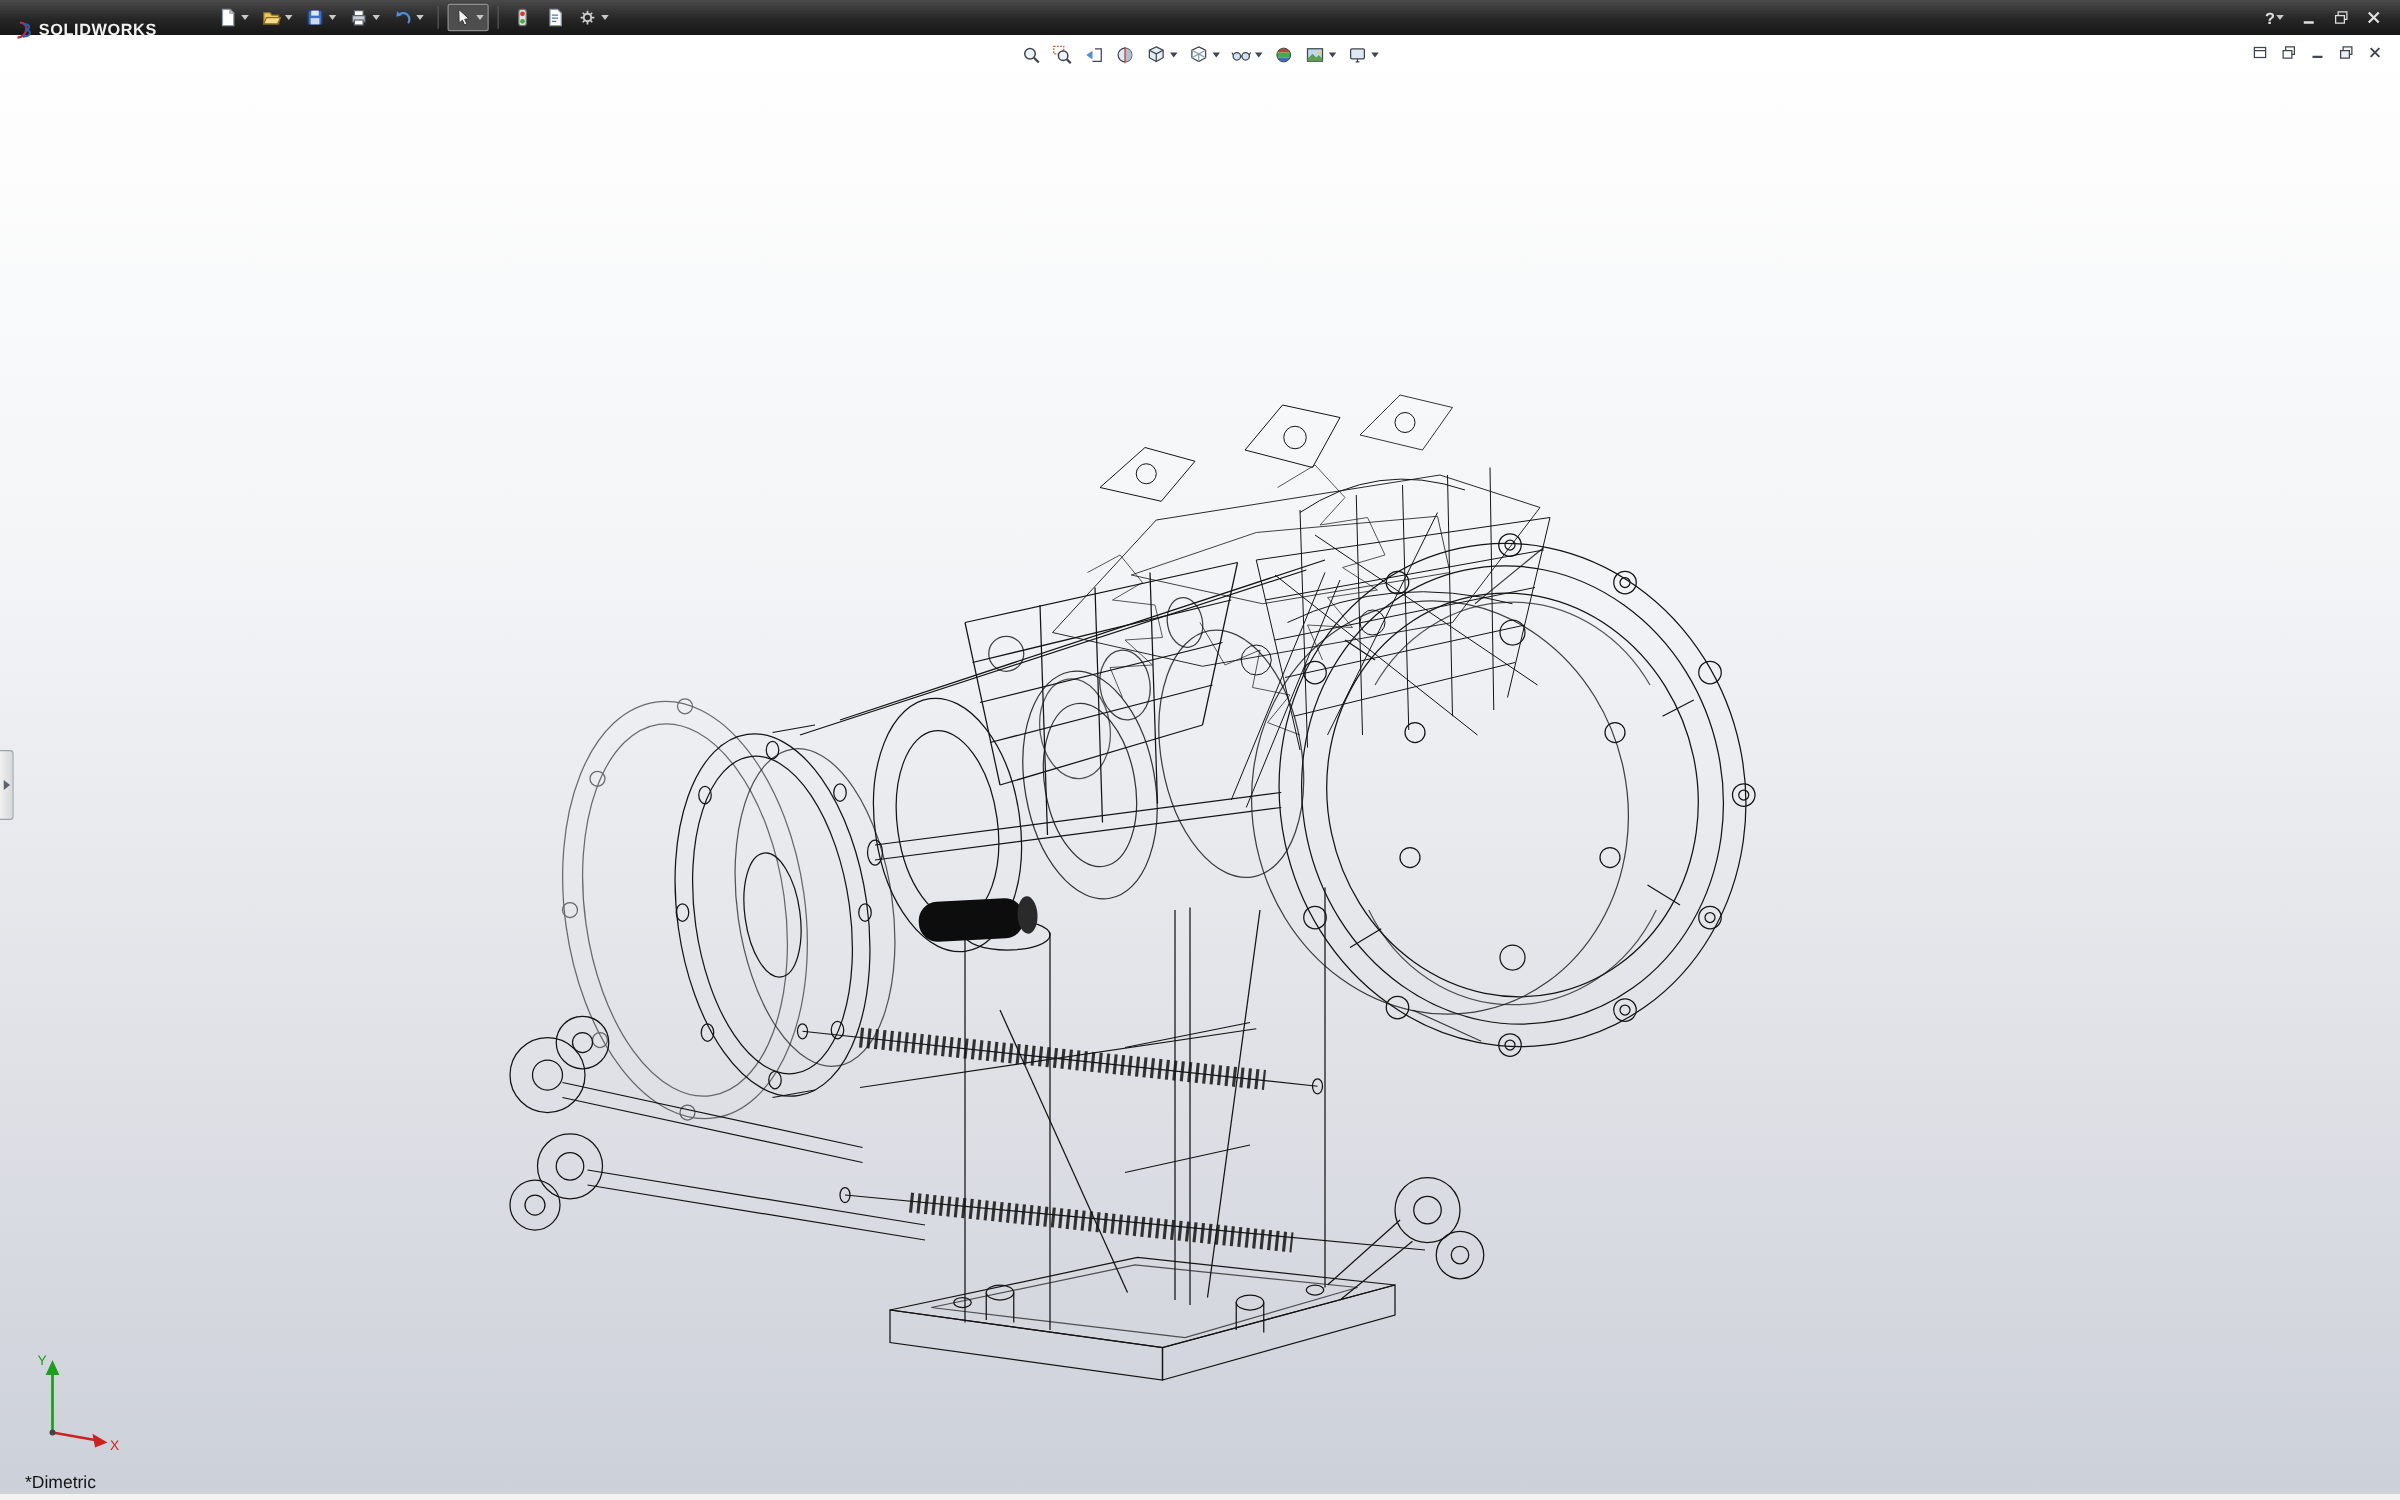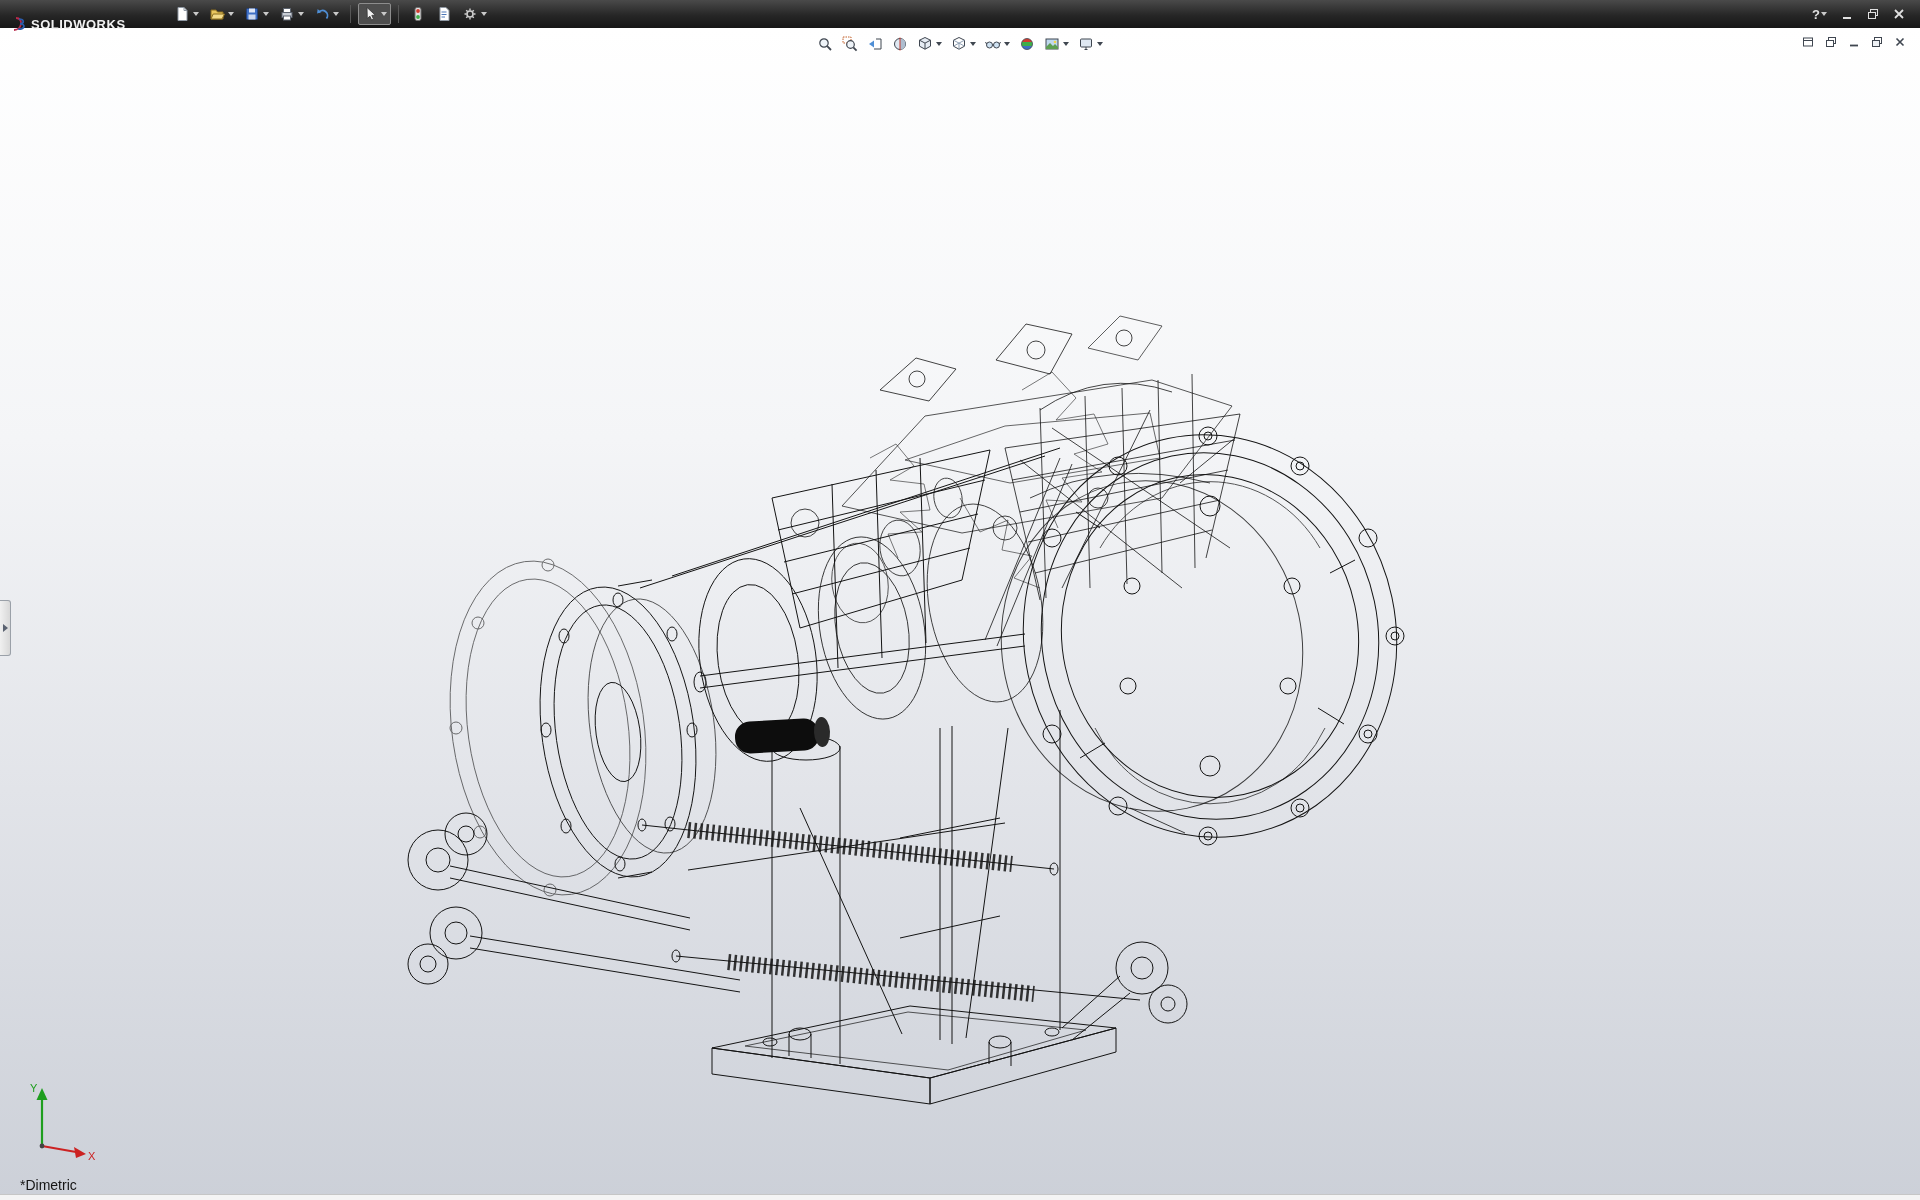--- a/index.html
+++ b/index.html
@@ -7,21 +7,21 @@
     width:1920px;height:1200px;overflow:hidden;
     font-family:"Liberation Sans", sans-serif;
     background:#9aa0a8;position:relative;
   }
   
   .titlebar{
     position:absolute;top:0;left:0;width:1920px;height:28px;
     background:linear-gradient(#4a4a4a,#262626 55%,#161616);
     display:flex;align-items:center;color:#e8e8e8;z-index:10;
   }
-  .brand{display:flex;align-items:center;gap:5px;padding:0 10px;margin-top:20px;}
+  .brand{display:flex;gap:5px;padding:0 10px;margin-top:20px;}
   .brand-text{font-size:13px;font-weight:bold;letter-spacing:.5px;color:#f2f2f2;}
   .tb-icons{display:flex;align-items:center;gap:2px;margin-left:34px;}
   .btn{display:flex;align-items:center;gap:2px;padding:2px 3px;border:1px solid transparent;border-radius:2px;}
   .btn.active{border:1px solid #8d8d8d;background:#4e4e4e;}
   .dd{width:0;height:0;border-left:3px solid transparent;border-right:3px solid transparent;border-top:4px solid #c9c9c9;margin-left:1px;}
   .dd.dark{border-top-color:#3f4650;}
   .sep{width:1px;height:18px;background:#565656;margin:0 5px;}
   .doc-title{
     position:absolute;left:0;right:0;text-align:center;top:7px;
     font-size:12px;color:#dedede;pointer-events:none;

